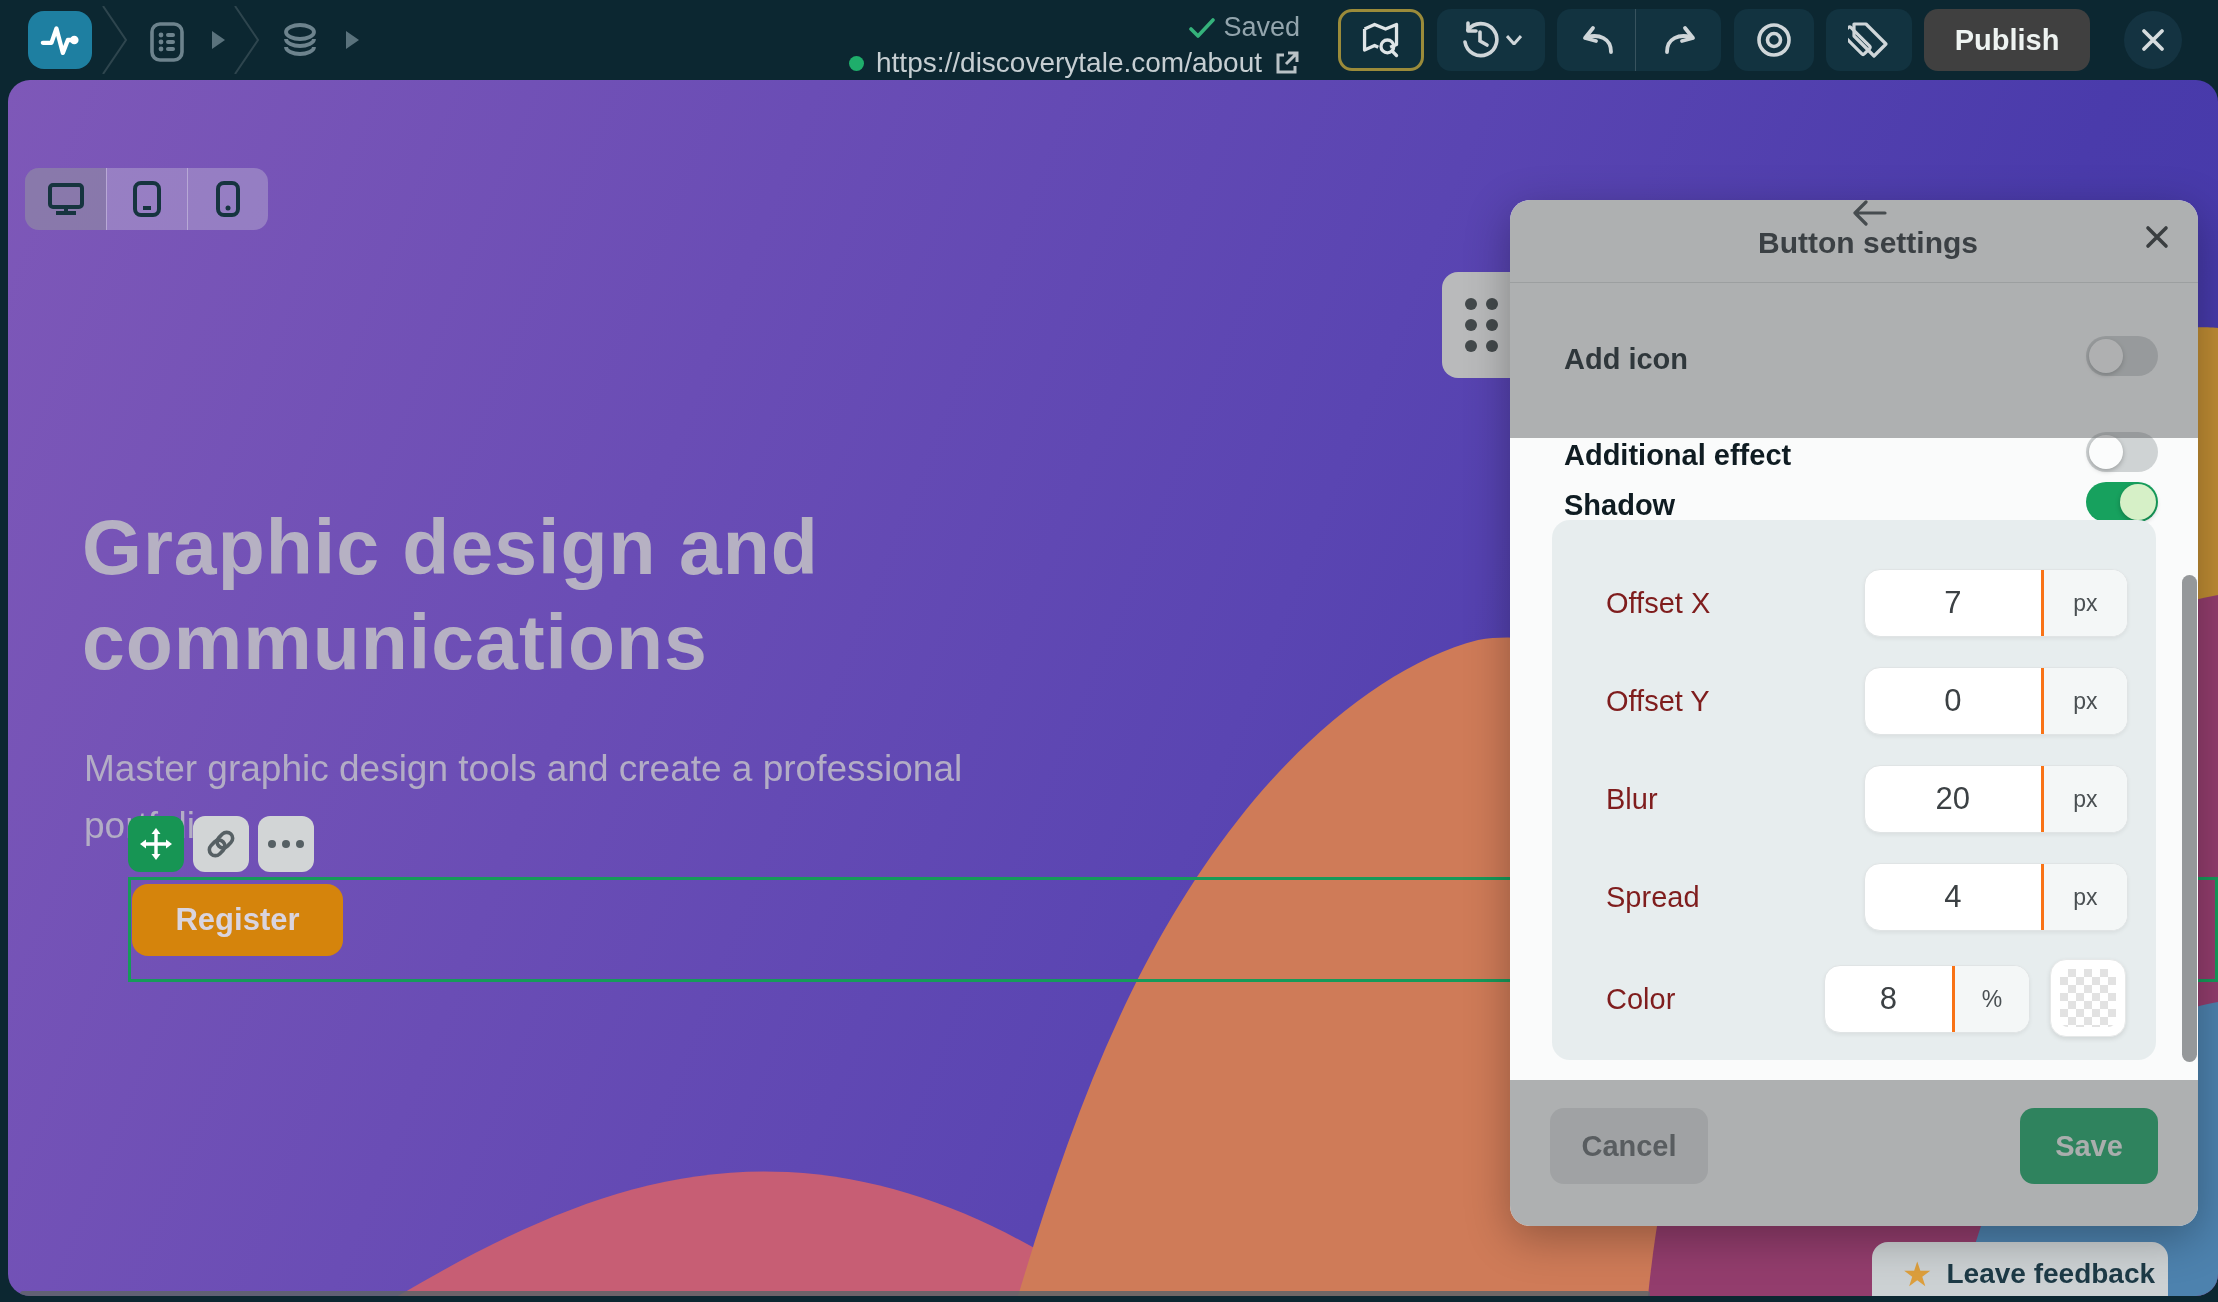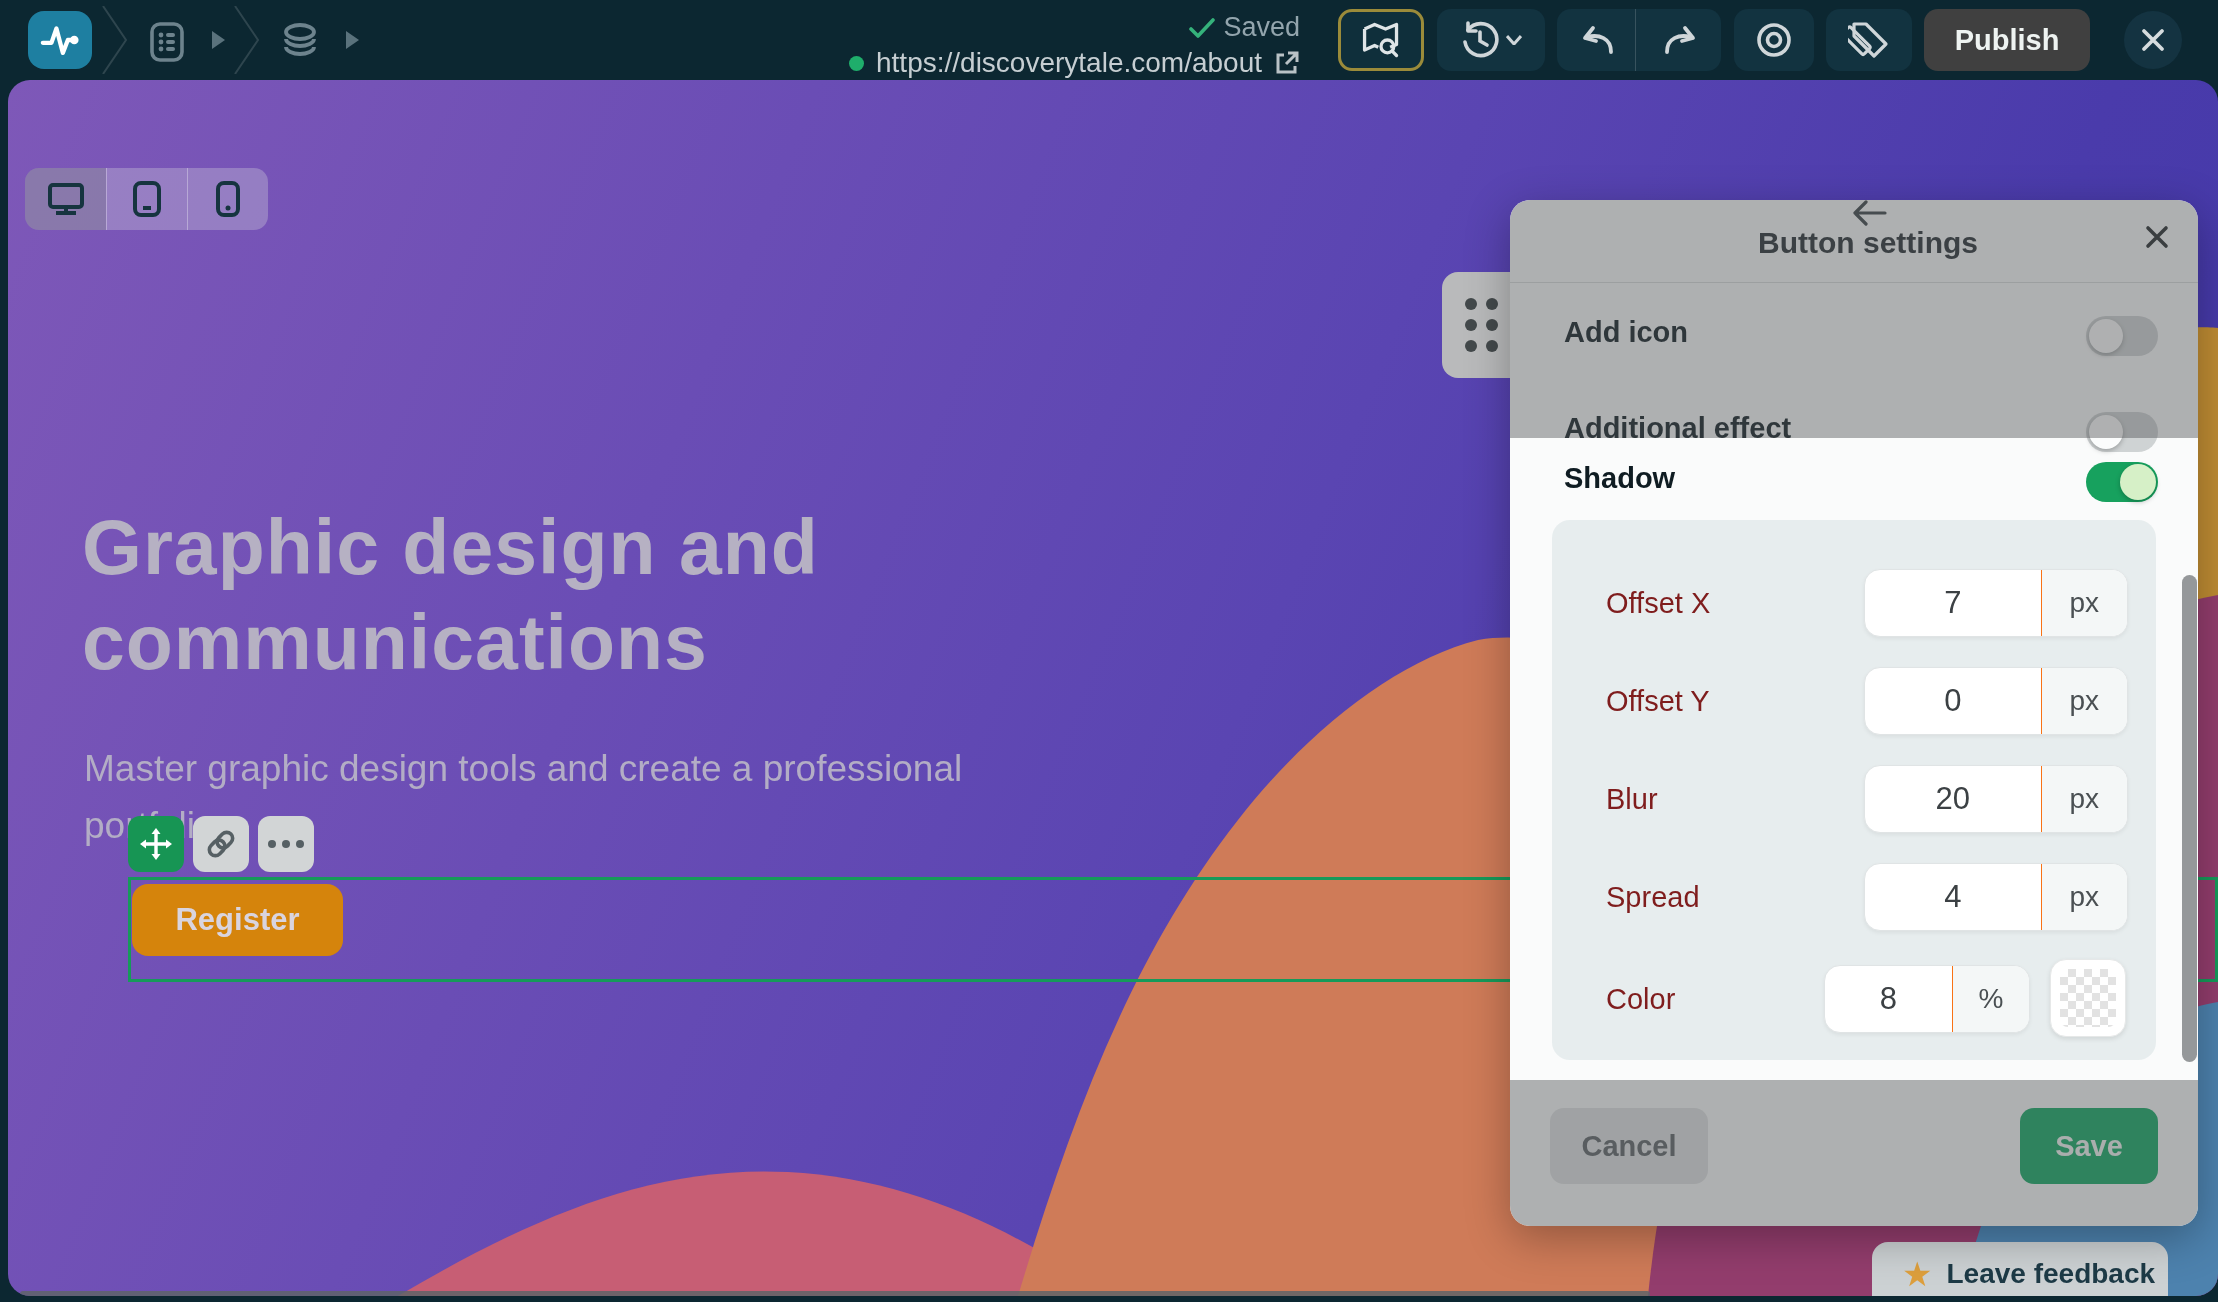--- a/index.html
+++ b/index.html
@@ -84,40 +84,40 @@
 
   
   .panel { position:absolute; left:1510px; top:200px; width:688px; height:1026px; border-radius:20px;
            background:#fafbfb; z-index:20; box-shadow:0 12px 45px rgba(0,0,0,0.30); overflow:hidden; }
   .panel-header { position:absolute; left:0; top:0; width:688px; height:83px; display:flex;
                   align-items:center; border-bottom:1px solid #d8dcdd;flex-direction:column; }
   .back-arrow { margin-left:32px; color:#3a4347; }
   .panel-title { margin-left:28px; font-size:30px; font-weight:600; color:#252e32; }
   .panel-close { position:absolute; right:28px; top:24px; color:#23292c; }
 
-  .toggle-row { position:absolute; left:0; width:688px; height:60px; display:flex; align-items:flex-start;
+  .toggle-row { position:absolute; left:0; width:688px; height:60px; display:flex; align-items:flex-end;
                 justify-content:space-between; padding:0 40px 0 54px; }
   .toggle-label { font-size:29px; font-weight:700; color:#0f1c22; }
   .toggle { width:72px; height:40px; border-radius:20px; background:#cfd3d4; position:relative; }
   .toggle .knob { position:absolute; left:3px; top:3px; width:34px; height:34px; border-radius:50%;
                   background:#fbfcfc; box-shadow:0 2px 5px rgba(0,0,0,0.25); }
   .toggle.on { background:#17a15e; }
   .toggle.on .knob { left:auto; right:2px; width:36px; height:36px; top:2px; background:#d6f0c7; }
 
   .shadow-card { position:absolute; left:42px; top:320px; width:604px; height:540px; border-radius:18px;
                  background:#e7edee; }
   .card-row { position:absolute; left:0; width:604px; height:70px; display:flex; align-items:center; }
   .card-row .row-label { position:absolute; left:32px; font-size:29px; font-weight:400; color:#7f1d1d;margin-left:22px; }
   .unit-input { position:absolute; left:312px; width:264px; height:68px; border-radius:16px;
                 background:#ffffff; border:1px solid #e0e4e5; display:flex; overflow:hidden;
                 box-shadow:0 2px 4px rgba(0,0,0,0.06); }
   .unit-input .val { width:177px; display:flex; align-items:center; justify-content:center;
                      font-size:31px; color:#3c4144; }
   .unit-input .unit { width:87px; display:flex; align-items:center; justify-content:center;
-                      font-size:28px; color:#4a5053; background:#f4f7f7; border-left:1px solid #f97316; }
+                      font-size:23px; color:#4a5053; background:#f4f7f7; border-left:3px solid #f97316; }
   .color-input { left:272px; width:206px; }
   .color-input .val { width:128px; }
   .color-input .unit { width:78px; }
   .swatch { position:absolute; left:498px; top:-5px; width:76px; height:78px; border-radius:16px;
             background:#ffffff; border:1px solid #e6e8e8; box-shadow:0 2px 5px rgba(0,0,0,0.10);
             display:flex; align-items:center; justify-content:center; }
   .checker { width:56px; height:58px; border-radius:8px;
              background-image:
                linear-gradient(45deg,#e2e2e2 25%,transparent 25%,transparent 75%,#e2e2e2 75%),
                linear-gradient(45deg,#e2e2e2 25%,#ffffff 25%,#ffffff 75%,#e2e2e2 75%);

